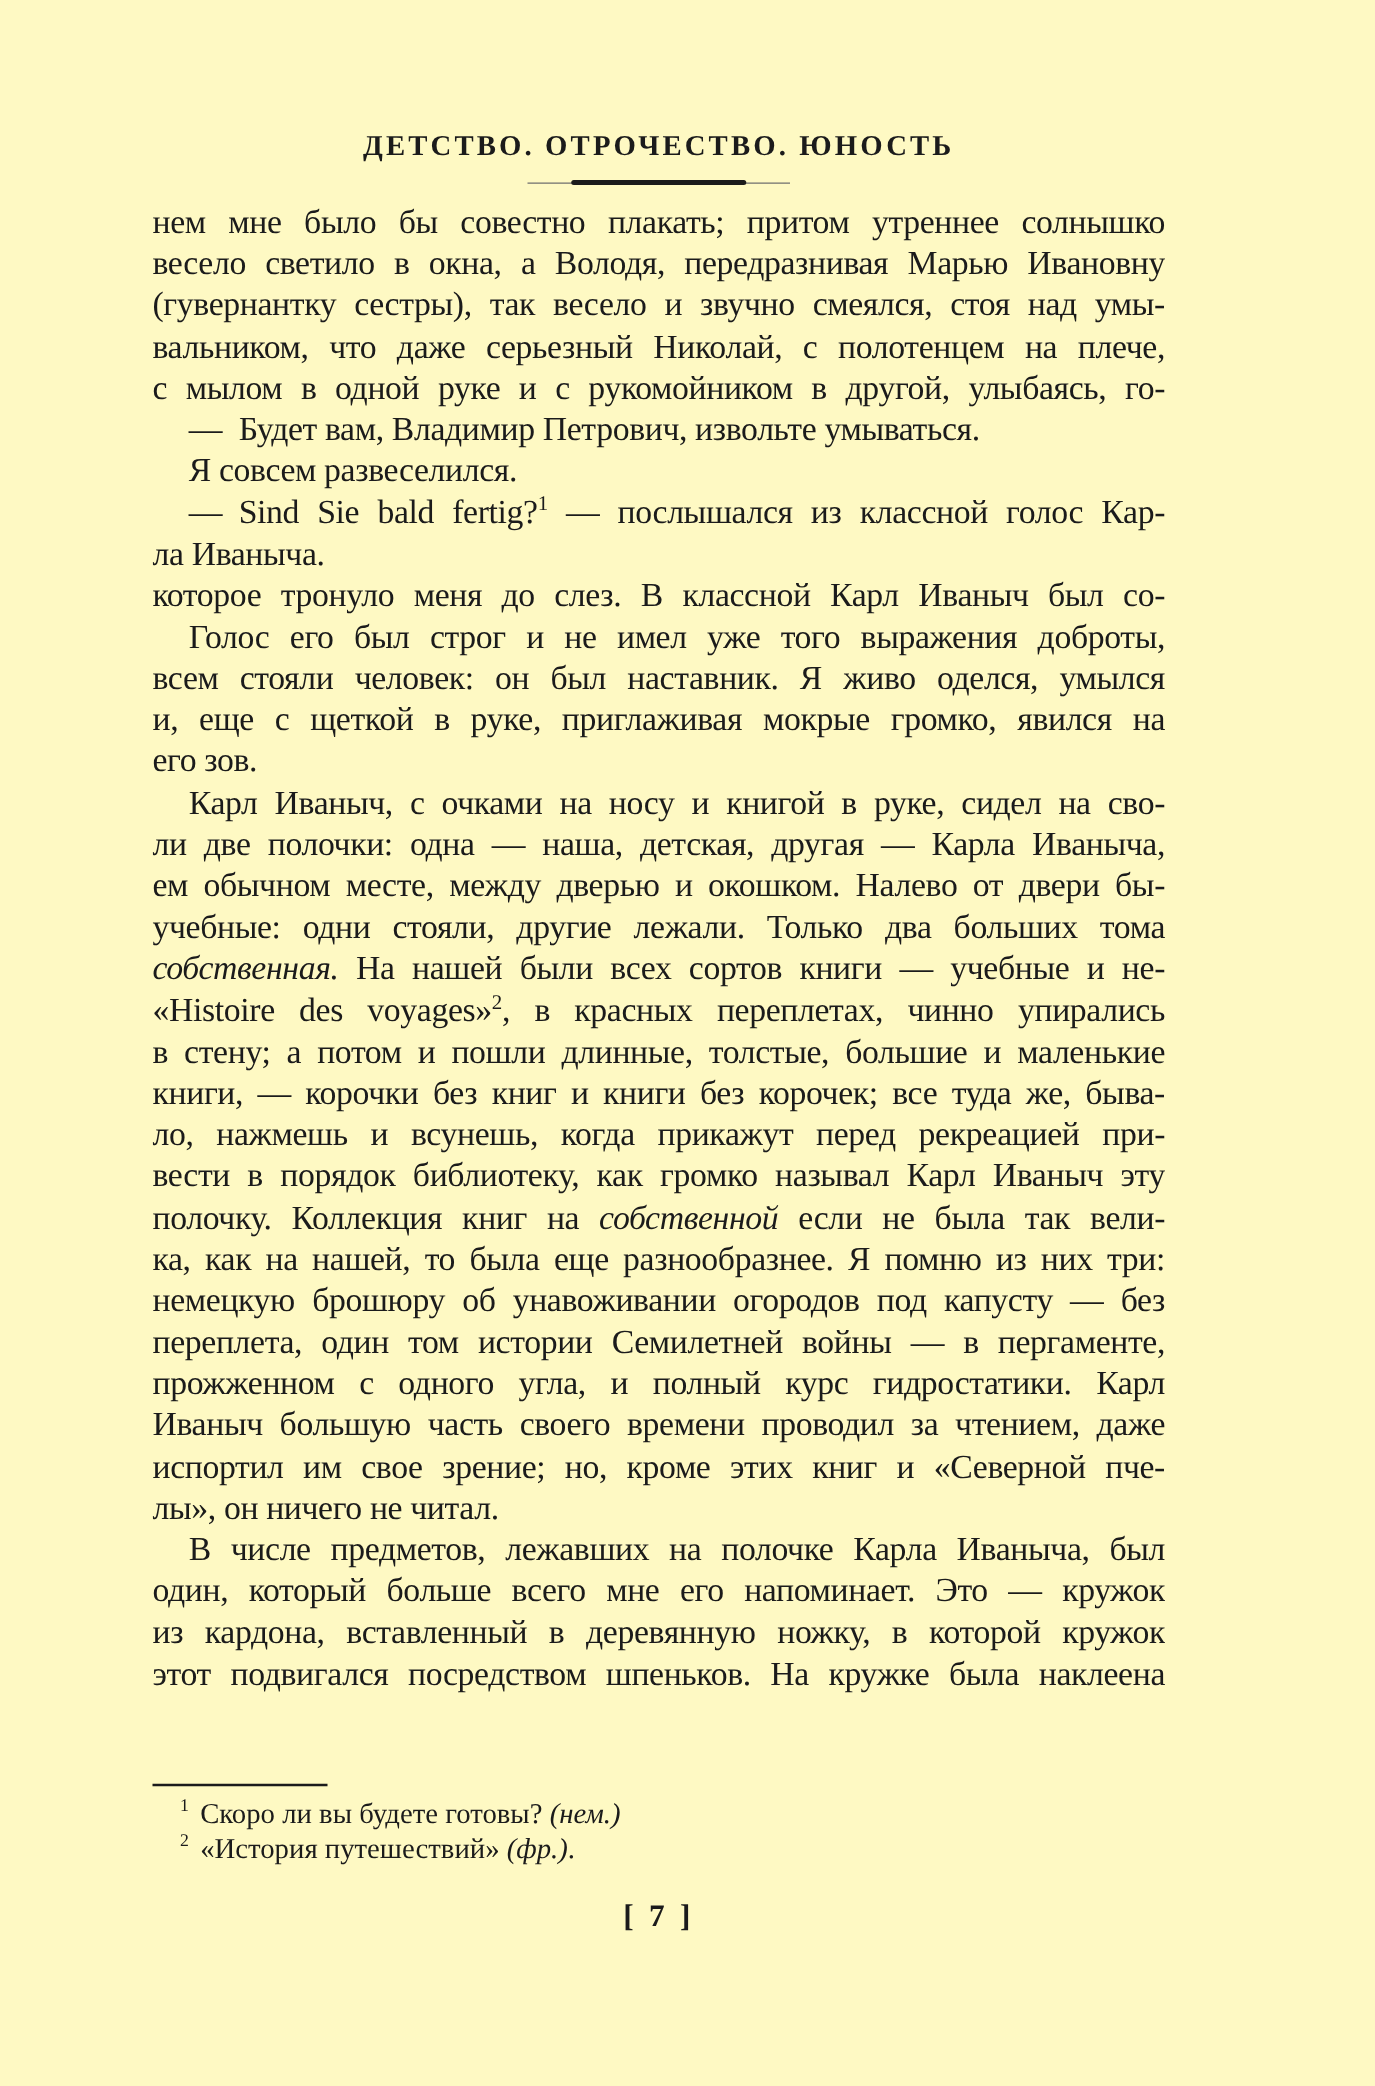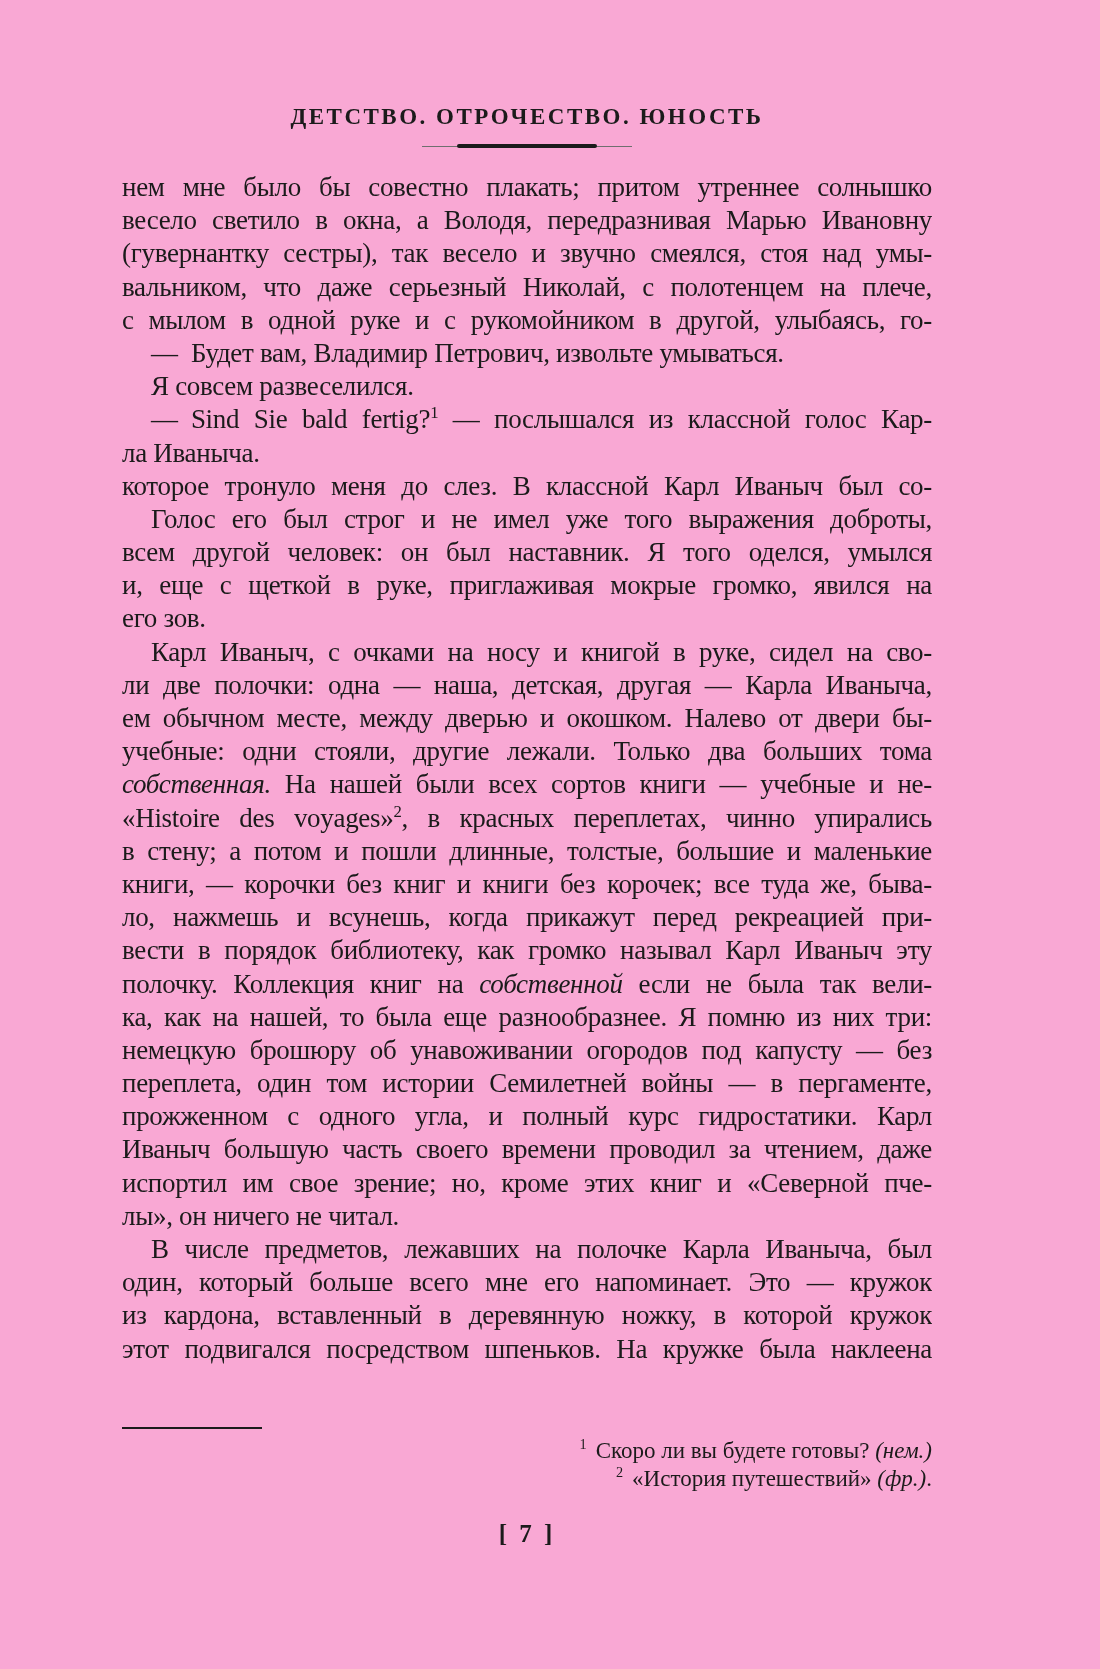--- a/index.html
+++ b/index.html
@@ -1,20 +1,20 @@
 <!DOCTYPE html>
 <html><head>
 <meta charset="utf-8">
 <style>
   html,body{margin:0;padding:0;}
   body{background:#ffffff;}
   .page{
     position:relative;
     width:1100px;height:1669px;
-    background:#f9a8d4;
+    background:#fef9c3;
     color:#1b1b1b;
     font-family:"Liberation Serif", serif;
     overflow:hidden;
   }
   .running-head{
     position:absolute;
     top:104px;left:122px;width:810px;
     text-align:center;
     font-weight:bold;
     font-size:23px;
@@ -28,21 +28,21 @@
   .divider .hairline{
     position:absolute;top:3.5px;left:0;width:100%;height:1px;
     background:#6f6f6f;
   }
   .divider .swell{
     position:absolute;top:2px;left:35px;width:140px;height:4px;
     background:#1b1b1b;border-radius:2px;
   }
   .body-text{
     position:absolute;
-    top:171px;left:122px;width:810px;
+    top:161px;left:122px;width:810px;
     font-size:27px;
     line-height:33.2px;
     letter-spacing:-0.3px;
   }
   .line{
     width:810px;
     box-sizing:border-box;
     text-align:justify;
     text-align-last:justify;
     white-space:normal;
@@ -57,24 +57,23 @@
     vertical-align:super;
     line-height:0;
   }
   .footnote-sep{
     position:absolute;
     top:1427px;left:122px;width:140px;height:2px;
     background:#1b1b1b;
   }
   .footnotes{
     position:absolute;
-    top:1437px;left:122px;width:810px;
+    top:1437px;left:108px;width:810px;
     font-size:23px;
     line-height:28px;
-    text-align:right;
   }
   .footnote{padding-left:36px;}
   .footnote .marker{
     font-size:0.62em;
     vertical-align:super;
     line-height:0;
     margin-right:9px;
   }
   .page-number{
     position:absolute;
@@ -102,21 +101,21 @@
       <div class="line"><span>весело светило в окна, а Володя, передразнивая Марью Ивановну</span></div>
       <div class="line"><span>(гувернантку сестры), так весело и звучно смеялся, стоя над умы-</span></div>
       <div class="line"><span>вальником, что даже серьезный Николай, с полотенцем на плече,</span></div>
       <div class="line"><span>с мылом в одной руке и с рукомойником в другой, улыбаясь, го-</span></div>
       <div class="line indent end"><span>— Будет вам, Владимир Петрович, извольте умываться.</span></div>
       <div class="line indent end"><span>Я совсем развеселился.</span></div>
       <div class="line indent"><span>— Sind Sie bald fertig?</span><span class="sup">1</span><span> — послышался из классной голос Кар-</span></div>
       <div class="line end"><span>ла Иваныча.</span></div>
       <div class="line"><span>которое тронуло меня до слез. В классной Карл Иваныч был со-</span></div>
       <div class="line indent"><span>Голос его был строг и не имел уже того выражения доброты,</span></div>
-      <div class="line"><span>всем другой человек: он был наставник. Я того оделся, умылся</span></div>
+      <div class="line"><span>всем стояли человек: он был наставник. Я живо оделся, умылся</span></div>
       <div class="line"><span>и, еще с щеткой в руке, приглаживая мокрые громко, явился на</span></div>
       <div class="line end"><span>его зов.</span></div>
       <div class="line indent"><span>Карл Иваныч, с очками на носу и книгой в руке, сидел на сво-</span></div>
       <div class="line"><span>ли две полочки: одна — наша, детская, другая — Карла Иваныча,</span></div>
       <div class="line"><span>ем обычном месте, между дверью и окошком. Налево от двери бы-</span></div>
       <div class="line"><span>учебные: одни стояли, другие лежали. Только два больших тома</span></div>
       <div class="line"><span class="it">собственная.</span><span> На нашей были всех сортов книги — учебные и не-</span></div>
       <div class="line"><span>«Histoire des voyages»</span><span class="sup">2</span><span>, в красных переплетах, чинно упирались</span></div>
       <div class="line"><span>в стену; а потом и пошли длинные, толстые, большие и маленькие</span></div>
       <div class="line"><span>книги, — корочки без книг и книги без корочек; все туда же, быва-</span></div>

